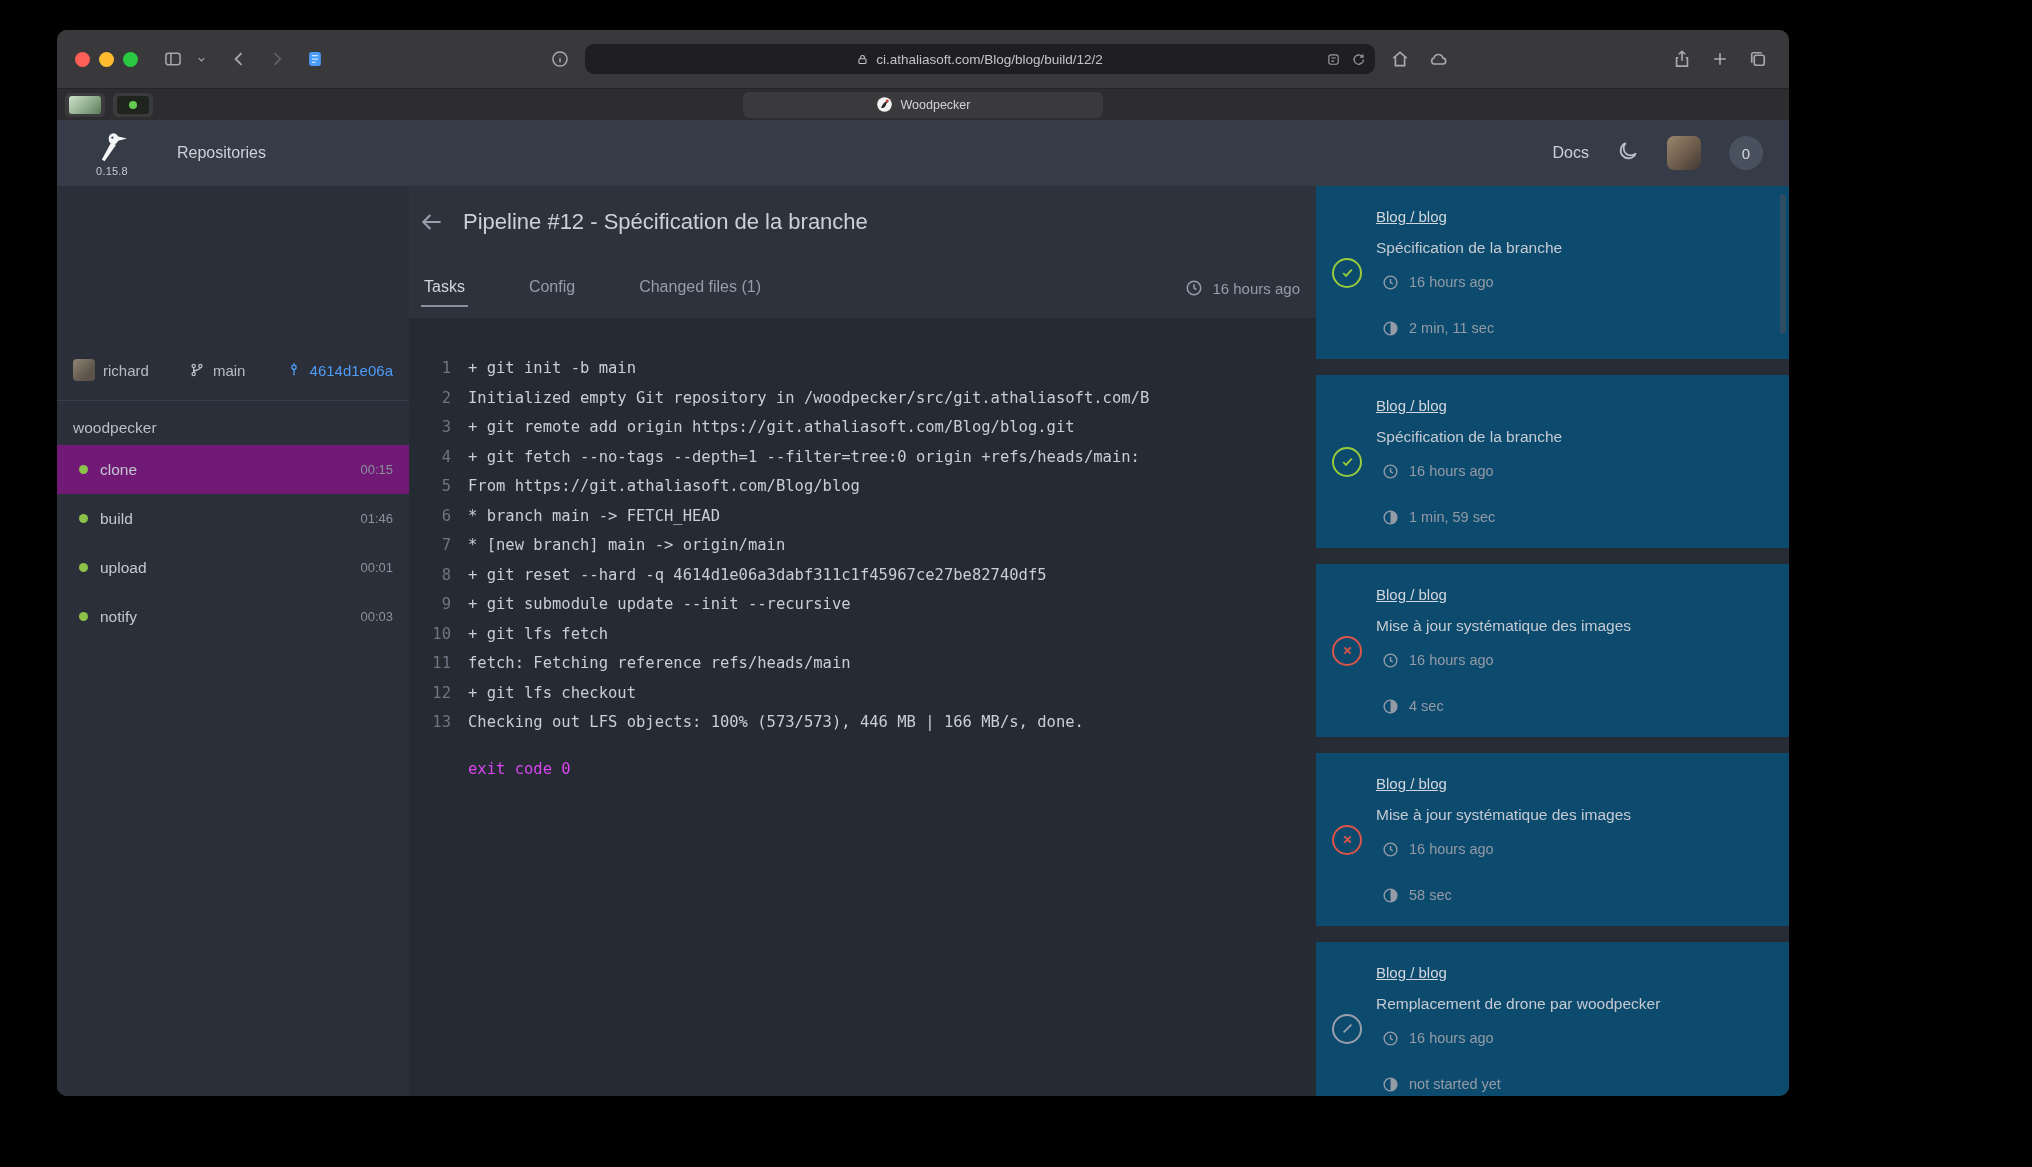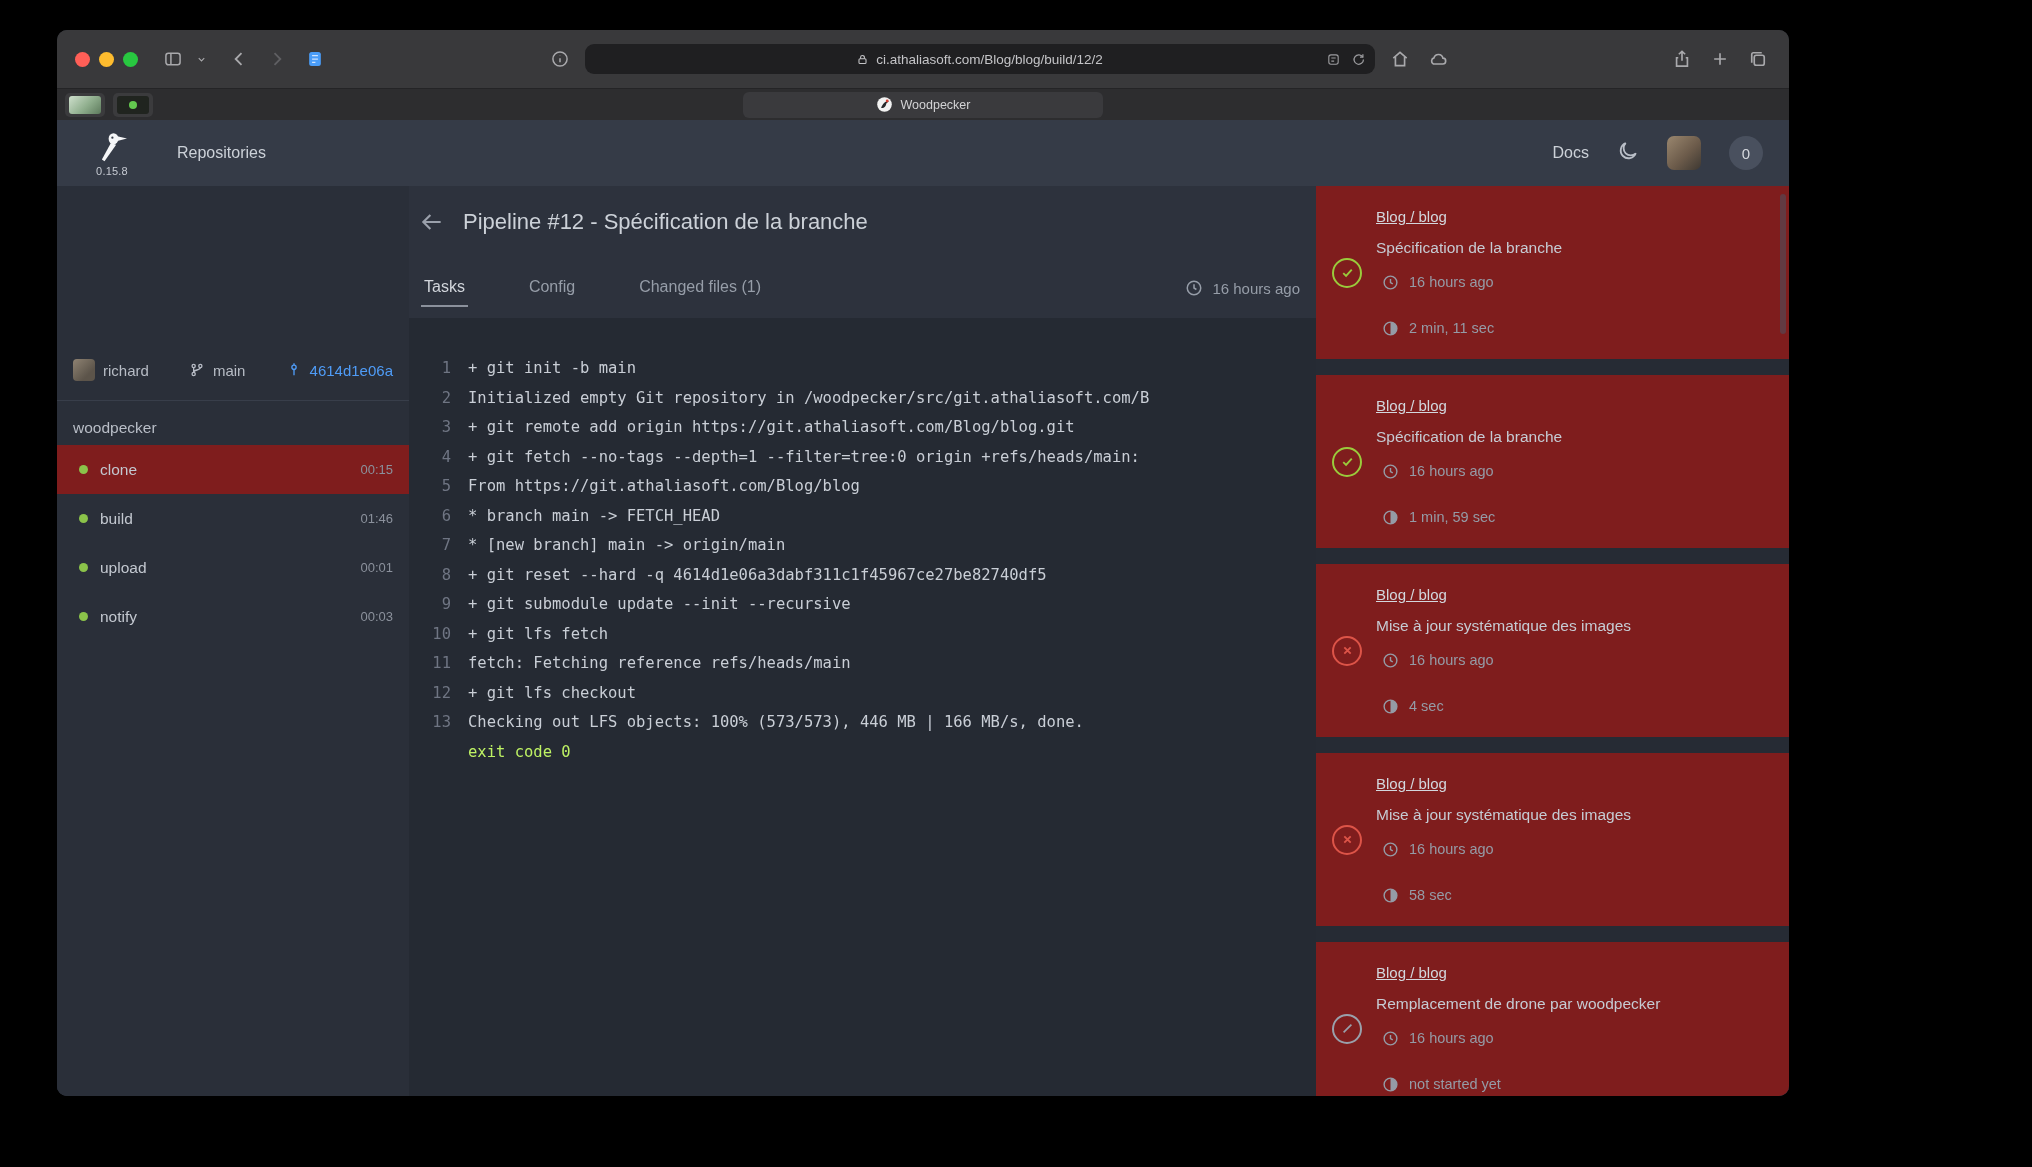--- a/index.html
+++ b/index.html
@@ -68,21 +68,21 @@
               padding:0 16px; height:48px; }
   .meta-item { display:flex; align-items:center; gap:8px; color:#b7bcc5; font-size:15px; }
   .meta-item svg{width:16px;height:16px}
   .mini-avatar { width:22px; height:22px; border-radius:4px;
                  background:linear-gradient(135deg,#8f8373 0%,#5c544a 70%); }
   .commit-link { color:#4f9cf7; }
   .rail-divider { border-top:1px solid #383e4a; margin:6px 0 0; }
   .workflow-label { padding:18px 16px 8px; color:#b9bec7; font-size:15.5px; }
   .step { height:49px; display:flex; align-items:center; gap:12px;
           padding:0 16px 0 22px; color:#c3c8d0; font-size:15.5px; cursor:pointer; }
-  .step.active { background:#7f1d1d; }
+  .step.active { background:#701a75; }
   .dot { width:9px; height:9px; border-radius:50%; flex:none; }
   .step-time { margin-left:auto; color:#8b919c; font-size:13px; }
 
   
   .main-col { flex:1; min-width:0; display:flex; flex-direction:column; }
   .title-row { height:72px; display:flex; align-items:center; gap:16px; padding:0 16px 0 8px; flex:none; }
   .back-btn { color:#9aa0ab; width:30px; height:30px; display:flex; align-items:center; justify-content:center; }
   .back-btn svg{width:26px;height:26px}
   .page-title { color:#ccd1d8; font-size:22px; font-weight:400;
                 white-space:nowrap; overflow:hidden; text-overflow:ellipsis; }
@@ -91,26 +91,26 @@
   .tab.active { color:#d2d6dc; border-bottom-color:#8b919c; }
   .time-ago { margin-left:auto; display:flex; align-items:center; gap:9px;
               color:#969da8; font-size:15px; }
   .time-ago svg{width:18px;height:18px}
 
   .log-panel { flex:1; min-height:0; background:#252a33; padding:36px 0 0; overflow:hidden;
                font-family:"DejaVu Sans Mono", monospace; font-size:15.5px; color:#c9ced6; }
   .log-line { display:flex; line-height:29.5px; white-space:pre; overflow:hidden; }
   .log-num { width:42px; flex:none; text-align:right; color:#6f7583; }
   .log-text { padding-left:17px; }
-  .exit-row { padding-left:59px; color:#bef264; line-height:29.5px; }
+  .exit-row { margin-top:17px; padding-left:59px; color:#d946ef; line-height:29.5px; }
 
   
   .right-rail { width:473px; flex:none; background:#262b34; overflow:hidden; position:relative; }
   .feed { display:flex; flex-direction:column; gap:16px; }
-  .card { background:#7f1d1d; padding:20px 18px 20px 16px; display:flex; align-items:center;
+  .card { background:#0c4a6e; padding:20px 18px 20px 16px; display:flex; align-items:center;
           gap:14px; cursor:pointer; }
   .status-ring { width:30px; height:30px; flex:none; border:2px solid #9aa0ab; border-radius:50%;
                  display:flex; align-items:center; justify-content:center; }
   .status-ring svg{width:17px;height:17px}
   .card-col { min-width:0; flex:1; }
   .card-repo { color:#d3d7dd; font-size:15px; text-decoration:underline; line-height:22px; }
   .card-msg { color:#c6cbd3; font-size:15.5px; line-height:22px; margin-top:9px;
               white-space:nowrap; overflow:hidden; }
   .card-meta { display:flex; align-items:center; gap:10px; color:#959ba6; font-size:14.5px;
                line-height:22px; margin-left:6px; }

